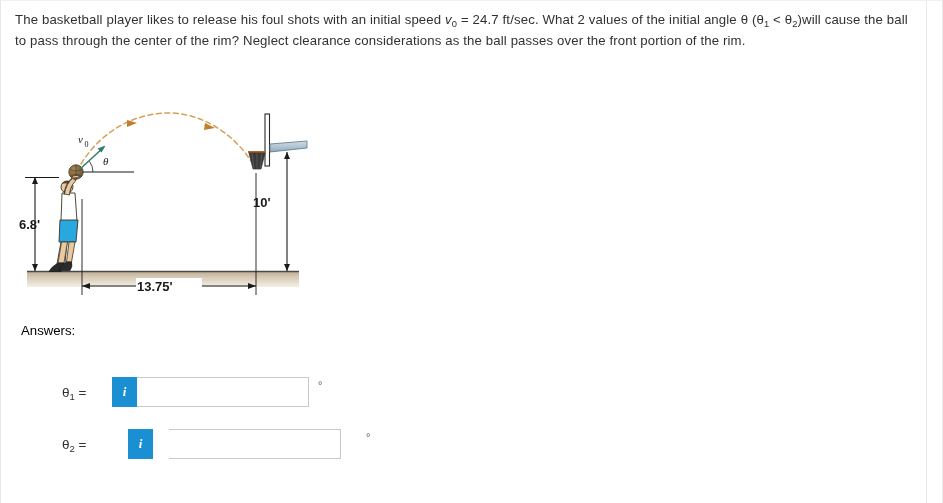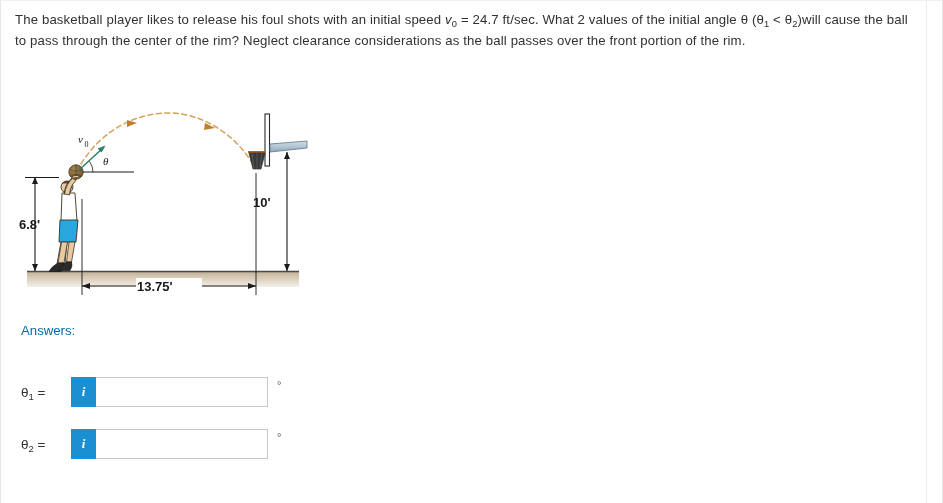--- a/index.html
+++ b/index.html
@@ -61,37 +61,38 @@
     height: 200px;
   }
   .figure svg { display: block; }
 
   
   .answers-label {
     position: absolute;
     left: 20px;
     top: 322px;
     font-size: 13.2px;
-    color: #0369a1;
+    color: #000000;
   }
   .answer-row {
     position: absolute;
     left: 20px;
     height: 30px;
     display: flex;
     align-items: center;
   }
   .answer-row.r1 { top: 376px; }
-  .answer-row.r2 { top: 428px; }
+  .answer-row.r2 { top: 428px; gap: 16px; }
 
   .ans-label {
     width: 50px;
     font-size: 13.5px;
     color: #2f3132;
     white-space: nowrap;
+    margin-left: 41px;
   }
   .ans-label sub {
     font-size: 9.5px;
     vertical-align: baseline;
     position: relative;
     top: 3px;
   }
   .info-btn {
     width: 25px;
     height: 30px;

